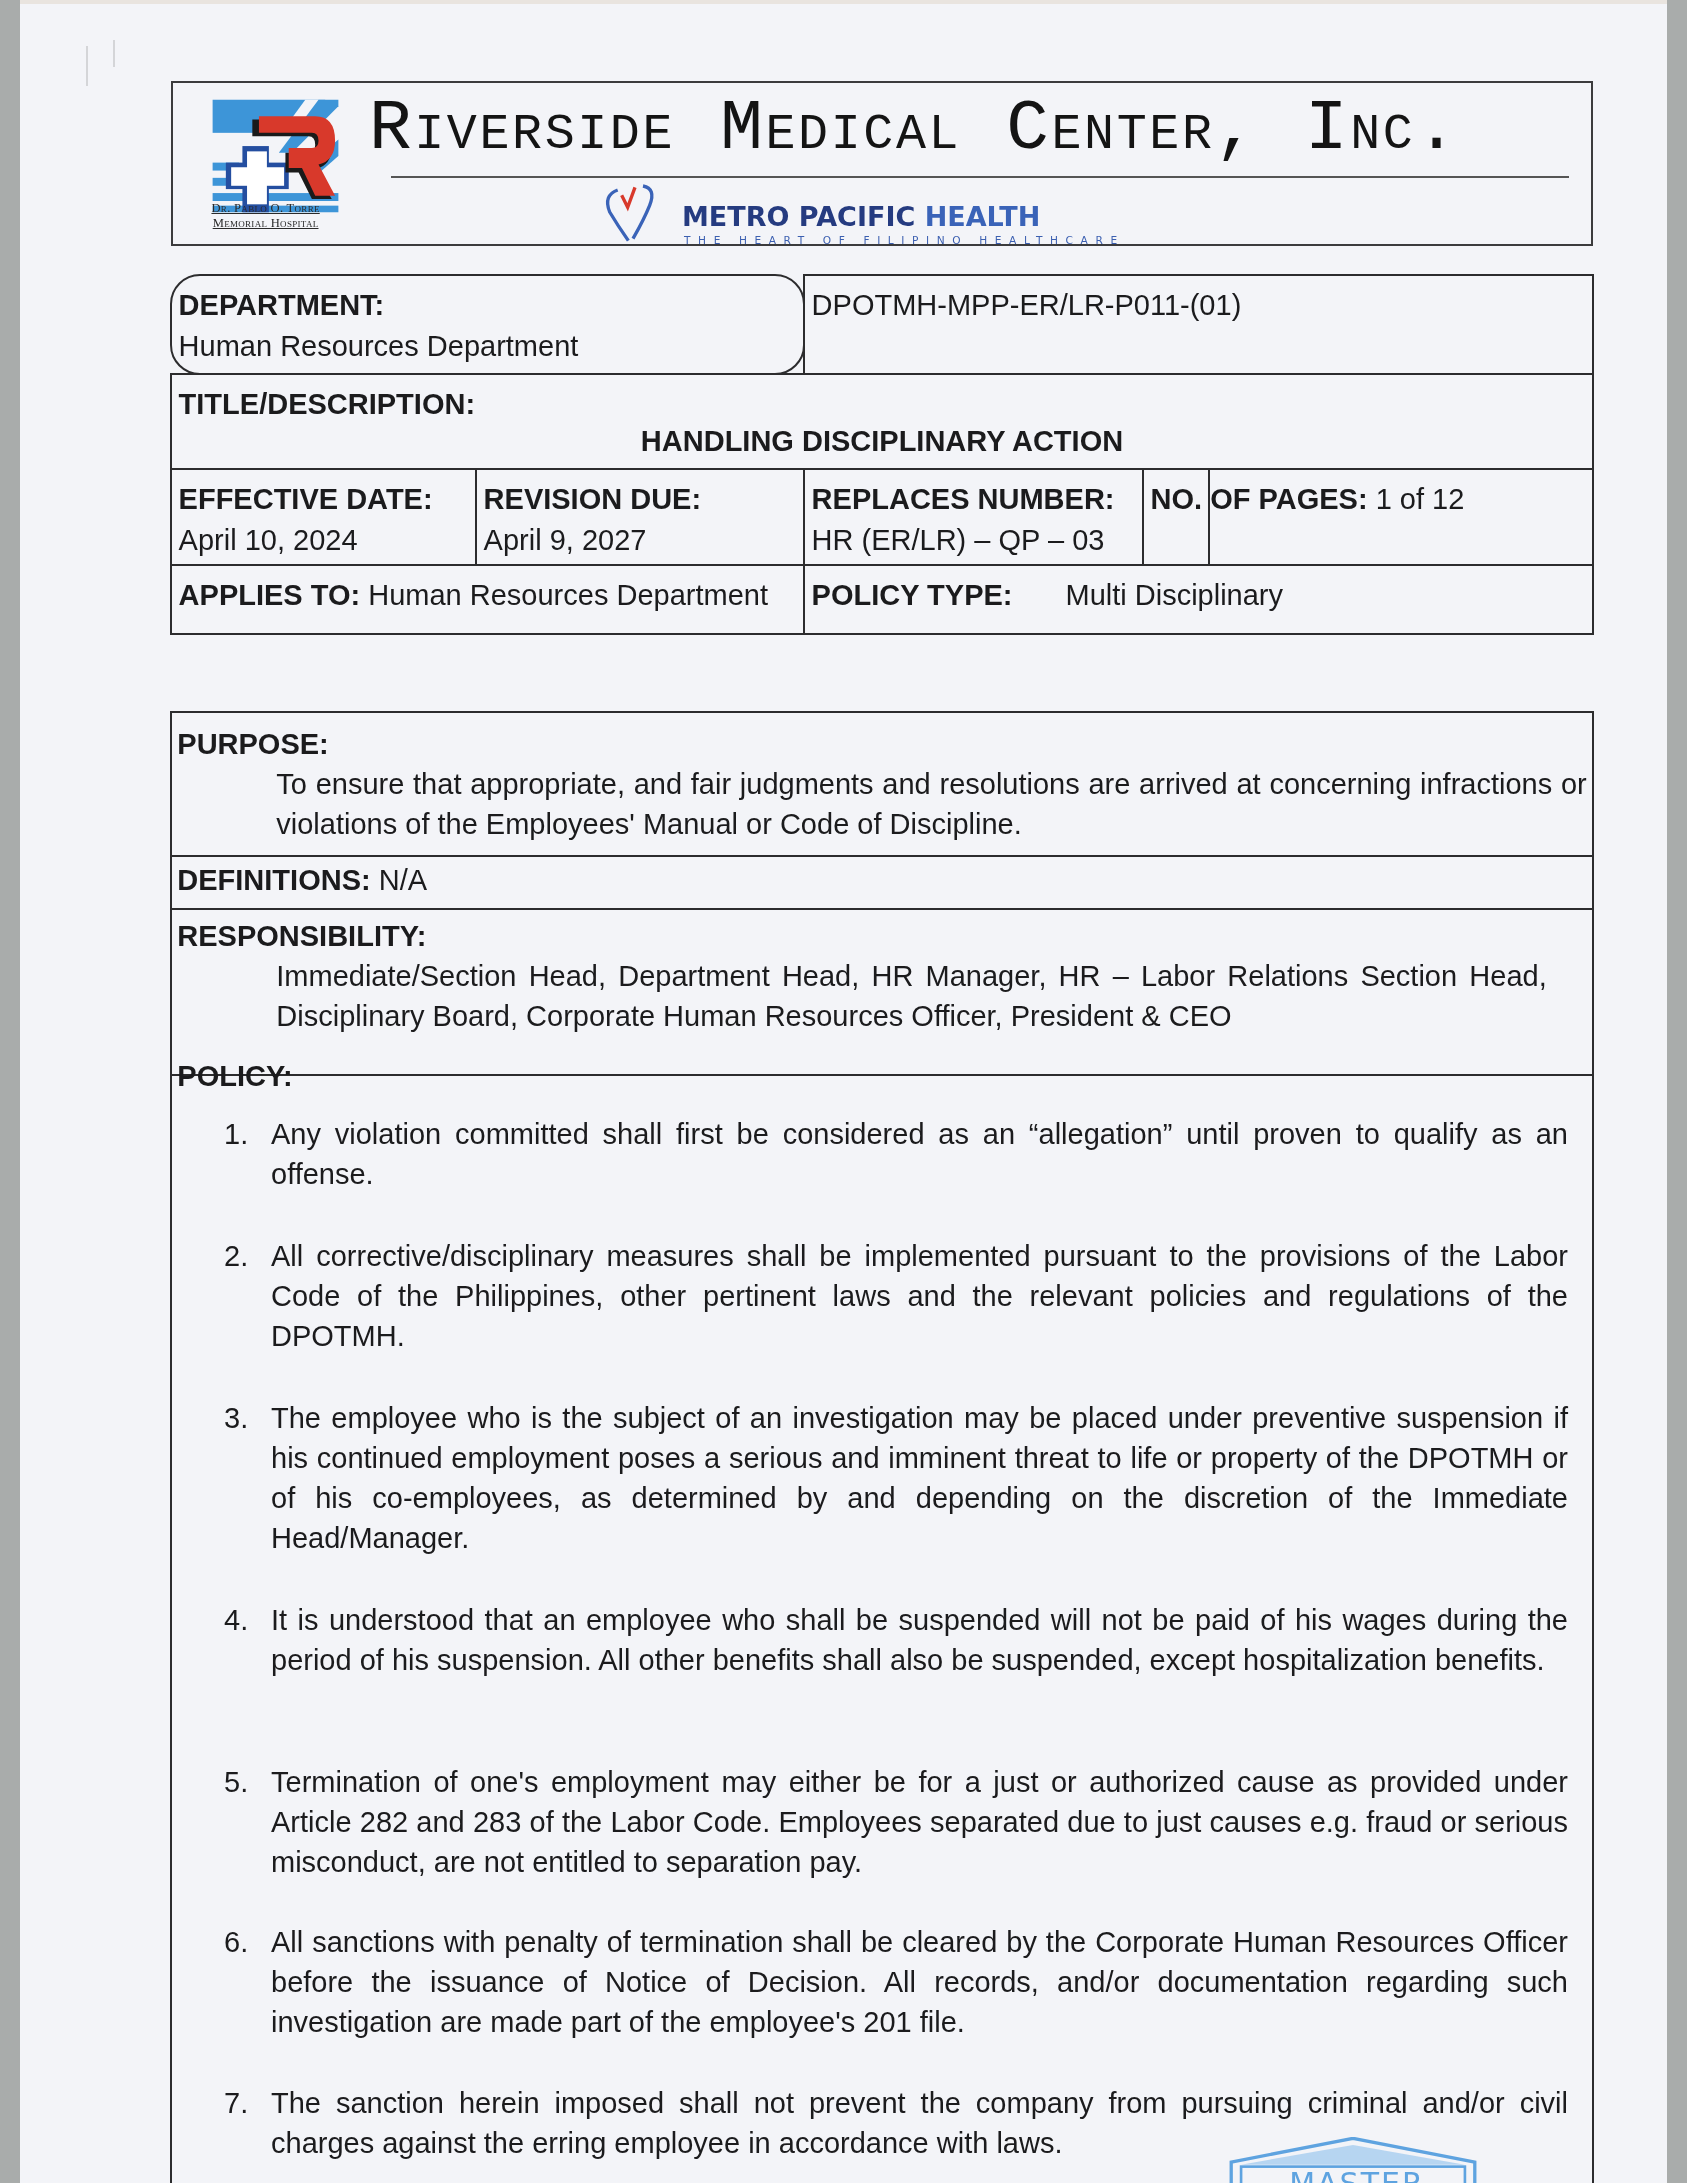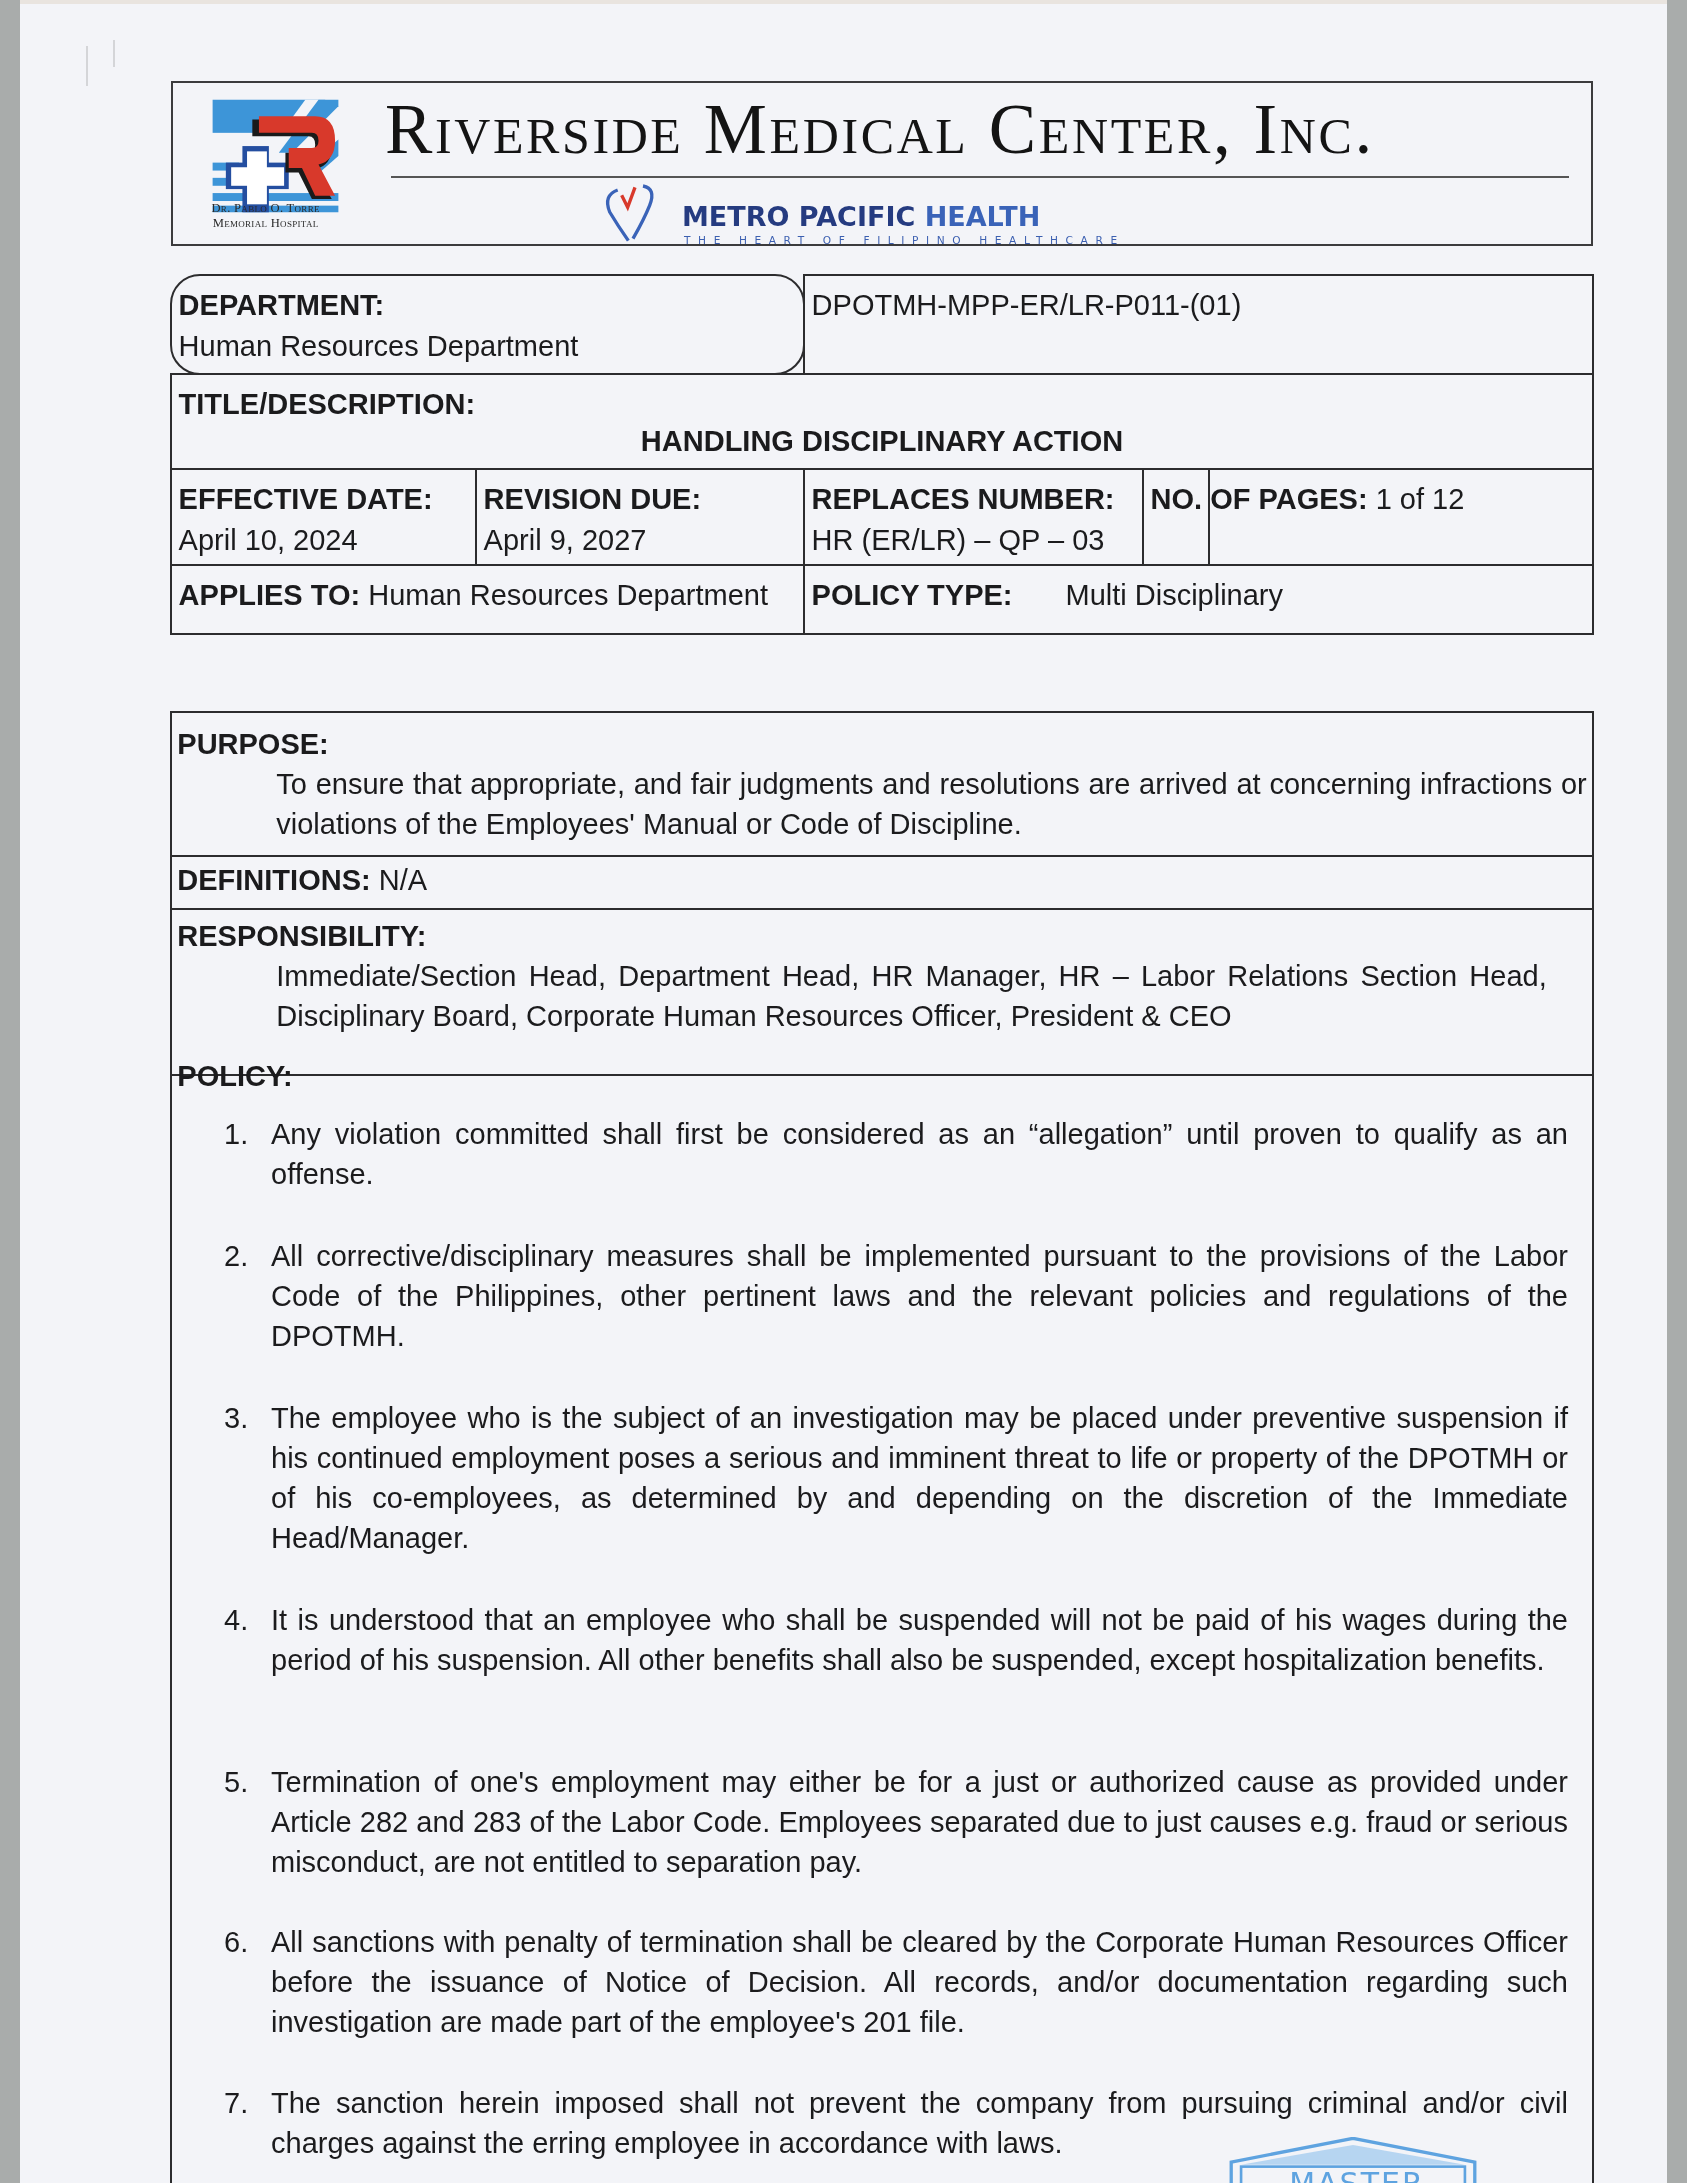--- a/index.html
+++ b/index.html
@@ -16,25 +16,25 @@
   .topedge { position:absolute; left:0; top:0; width:1647px; height:4px; background:#e9e4df; }
   
   .hdr {
     position: absolute; left: 151px; top: 81px; width: 1422px; height: 165px;
     border: 2px solid #3b3b3d; box-sizing: border-box;
   }
   .logo { position:absolute; left: 33px; top: 6.6px; width: 139px; height: 132px; }
   .logo-cap {
     position:absolute; left: 6.6px; top: 118px; width: 172px; text-align:center;
     font-family: "Liberation Serif", serif; font-size: 12.6px; line-height: 15px;
-    letter-spacing: 0.3px; color:#2a2a2a; font-variant: small-caps;
+    letter-spacing: 0.3px; color:#2a2a2a; font-variant: small-caps; text-decoration: underline;
   }
   .org-name {
-    position:absolute; left: 212px; top: 0px; width: 1191px;
-    font-family: Liberation Serif, serif; font-variant: small-caps;
+    position:absolute; left: 196px; top: 0px; width: 1191px;
+    font-family: Liberation Mono, monospace; font-variant: small-caps;
     font-size: 71px; line-height: 93px; letter-spacing: 2.6px; color:#141414;
     white-space: nowrap;
   }
   .org-rule { position:absolute; left: 218px; top: 93px; width: 1178px; height: 2px; background:#555; }
   .mph { position:absolute; left: 430px; top: 99px; width: 595px; height: 60px; }
   .mph-heart { position:absolute; left: 0; top: 0; width: 60px; height: 60px; }
   .mph-title {
     position:absolute; left: 79px; top: 18.5px; font-family:"DejaVu Sans", sans-serif;
     font-weight: bold; font-size: 27px; letter-spacing: 0px; white-space:nowrap; color:#253b80;
   }

